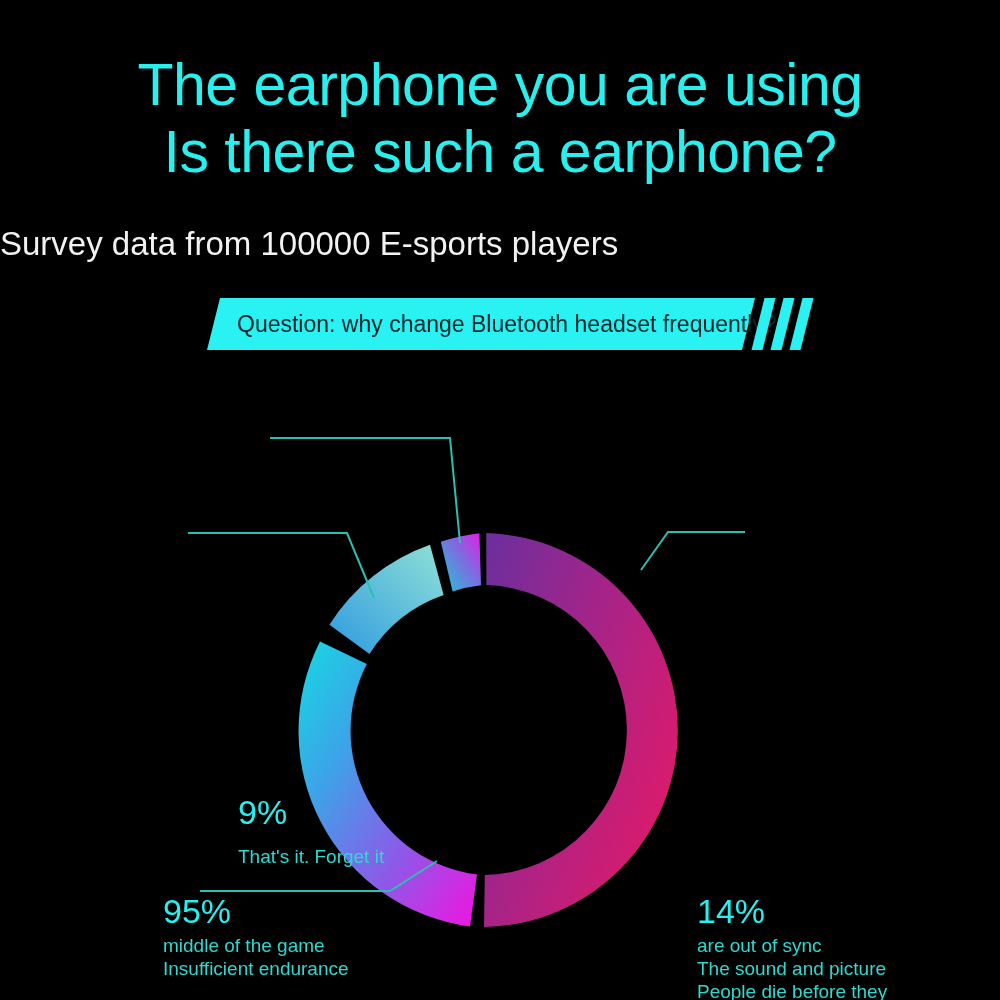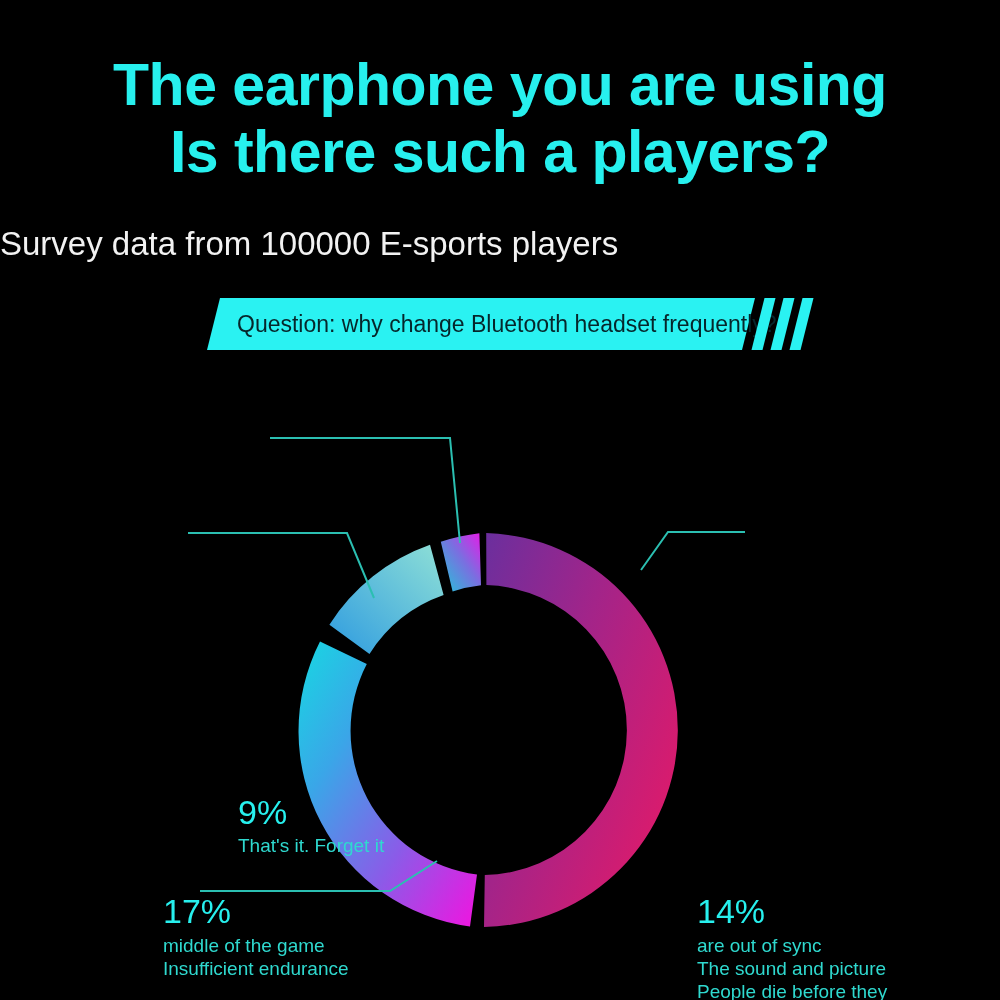--- a/index.html
+++ b/index.html
@@ -25,21 +25,21 @@
   
   .headline {
     position: absolute;
     left: 0;
     top: 52px;
     width: 1000px;
     text-align: center;
     color: #27f0ee;
     font-size: 59px;
     line-height: 67px;
-    font-weight: 700;
+    font-weight: 400;
     letter-spacing: -0.5px;
     white-space: nowrap;
   }
   .headline .l1, .headline .l2 { display: block; }
 
   
   .subtitle {
     position: absolute;
     left: 0;
     top: 222px;
@@ -115,30 +115,30 @@
     line-height: 23px;
     white-space: nowrap;
   }
   .callout .desc .ln { display: block; }
 
   #callout-51 { left: 697px; top: 512px; }
   #callout-51 .desc { margin-top: 4px; }
   #callout-17 { left: 163px; top: 512px; }
   #callout-17 .desc { margin-top: 4px; }
   #callout-9  { left: 238px; top: 413px; }
-  #callout-9  .desc { margin-top: 3px; }
+  #callout-9  .desc { margin-top: 14px; }
 </style>
 </head>
 <body>
 
 <div id="page">
 
   <div class="headline">
     <span class="l1">The earphone you are using</span>
-    <span class="l2">Is there such a players?</span>
+    <span class="l2">Is there such a earphone?</span>
   </div>
 
   <div class="subtitle">Survey data from 100000 E-sports players</div>
 
   <div class="banner-wrap">
     <div class="banner-body"></div>
     <div class="banner-text">Question: why change Bluetooth headset frequently?</div>
     <div class="stripe s1"></div>
     <div class="stripe s2"></div>
     <div class="stripe s3"></div>
@@ -203,21 +203,21 @@
       <div class="pct">14%</div>
       <div class="desc">
         <span class="ln">are out of sync</span>
         <span class="ln">The sound and picture</span>
         <span class="ln">People die before they</span>
 
       </div>
     </div>
 
     <div class="callout" id="callout-17">
-      <div class="pct">17%</div>
+      <div class="pct">95%</div>
       <div class="desc">
         <span class="ln">middle of the game</span>
         <span class="ln">Insufficient endurance</span>
       </div>
     </div>
 
     <div class="callout" id="callout-9">
       <div class="pct">9%</div>
       <div class="desc">
         <span class="ln">That's it. Forget it</span>

